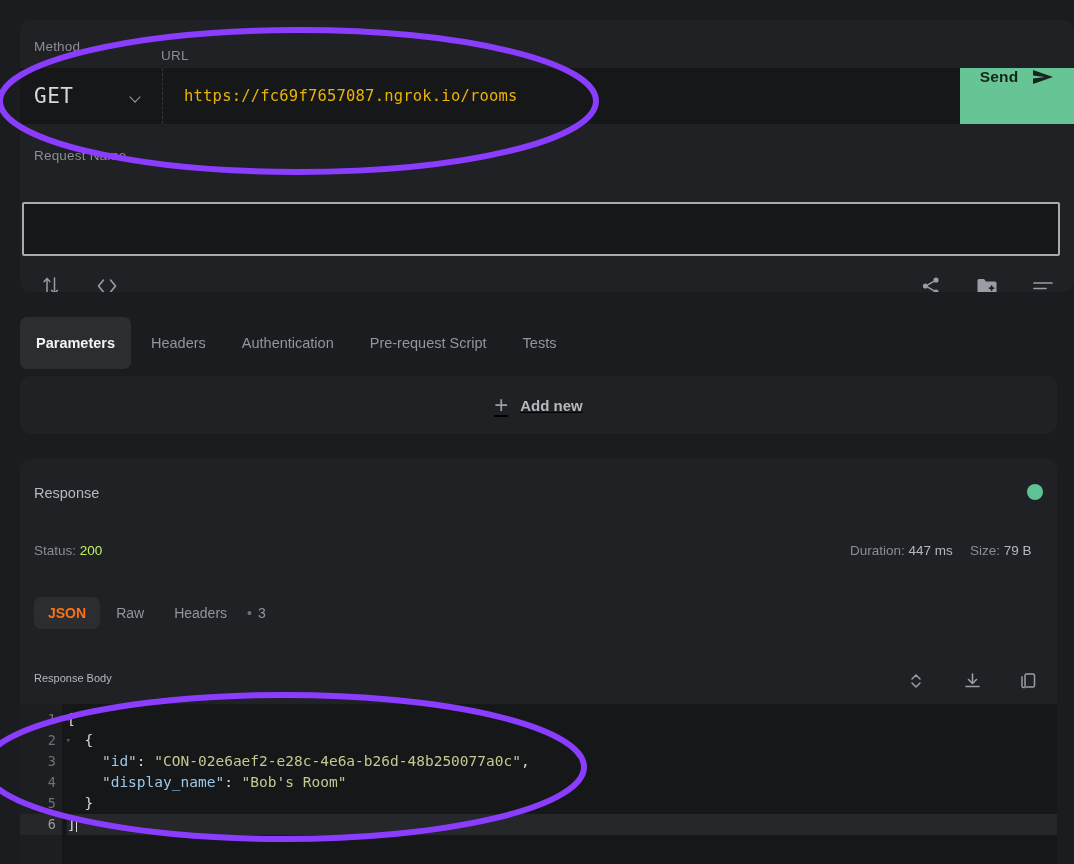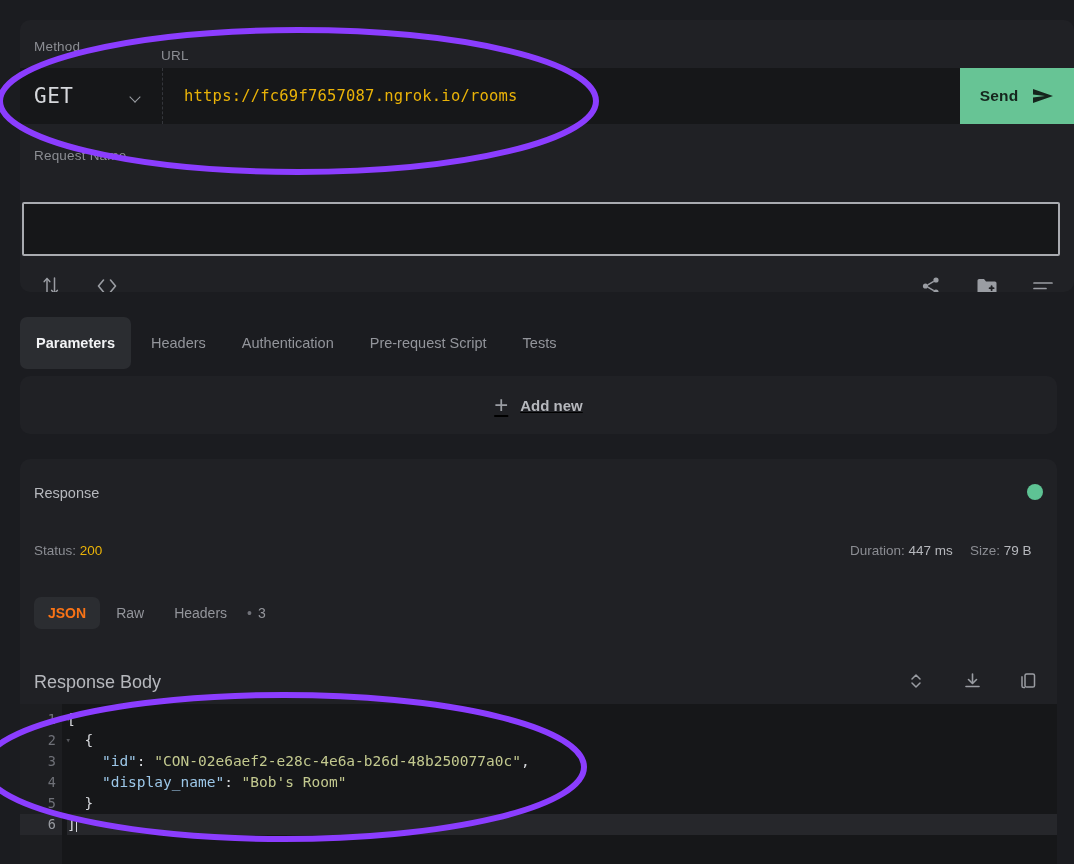--- a/index.html
+++ b/index.html
@@ -101,21 +101,21 @@
     background: transparent;
     border: none;
     outline: none;
     cursor: text;
   }
 
   #send-button {
     width: 114px;
     background: #67c495;
     display: flex;
-    align-items: center;
+    align-items: flex-start;
     justify-content: center;
     gap: 14px;
     cursor: pointer;
     border: none;
     font-family: "Liberation Sans", sans-serif;
   }
   #send-label {
     font-size: 15.5px;
     font-weight: bold;
     color: #15251d;
@@ -228,21 +228,21 @@
     left: 0; top: 84px;
     width: 1037px; height: 22px;
   }
   .meta-group {
     position: absolute;
     font-size: 13.5px;
     color: #8b8d93;
     white-space: nowrap;
   }
   .meta-val { color: #b6b8bd; }
-  .meta-val.ok { color: #eab308; }
+  .meta-val.ok { color: #bef264; }
   #meta-status   { left: 14px; }
   #meta-duration { left: 830px; }
   #meta-size     { left: 950px; }
 
   #resp-tabs {
     position: absolute;
     left: 14px; top: 138px;
     display: flex;
     align-items: center;
     gap: 2px;
@@ -274,21 +274,21 @@
   }
 
   #body-header {
     position: absolute;
     left: 0; top: 203px;
     width: 1037px; height: 42px;
   }
   #body-title {
     position: absolute;
     left: 14px; top: 10px;
-    font-size: 18px;
+    font-size: 11px;
     color: #b6b8bd;
   }
   #body-actions {
     position: absolute;
     right: 12px; top: 2px;
     display: flex;
     gap: 22px;
   }
 
   

